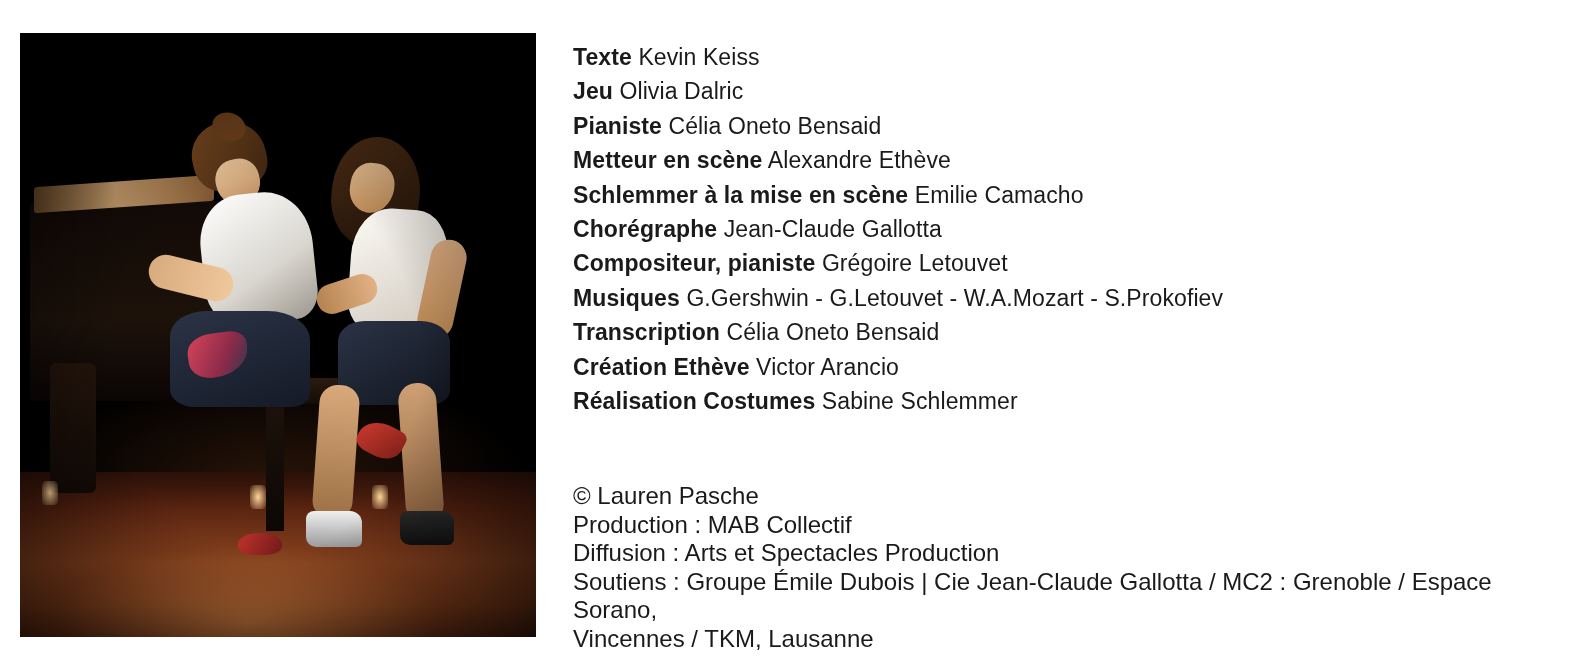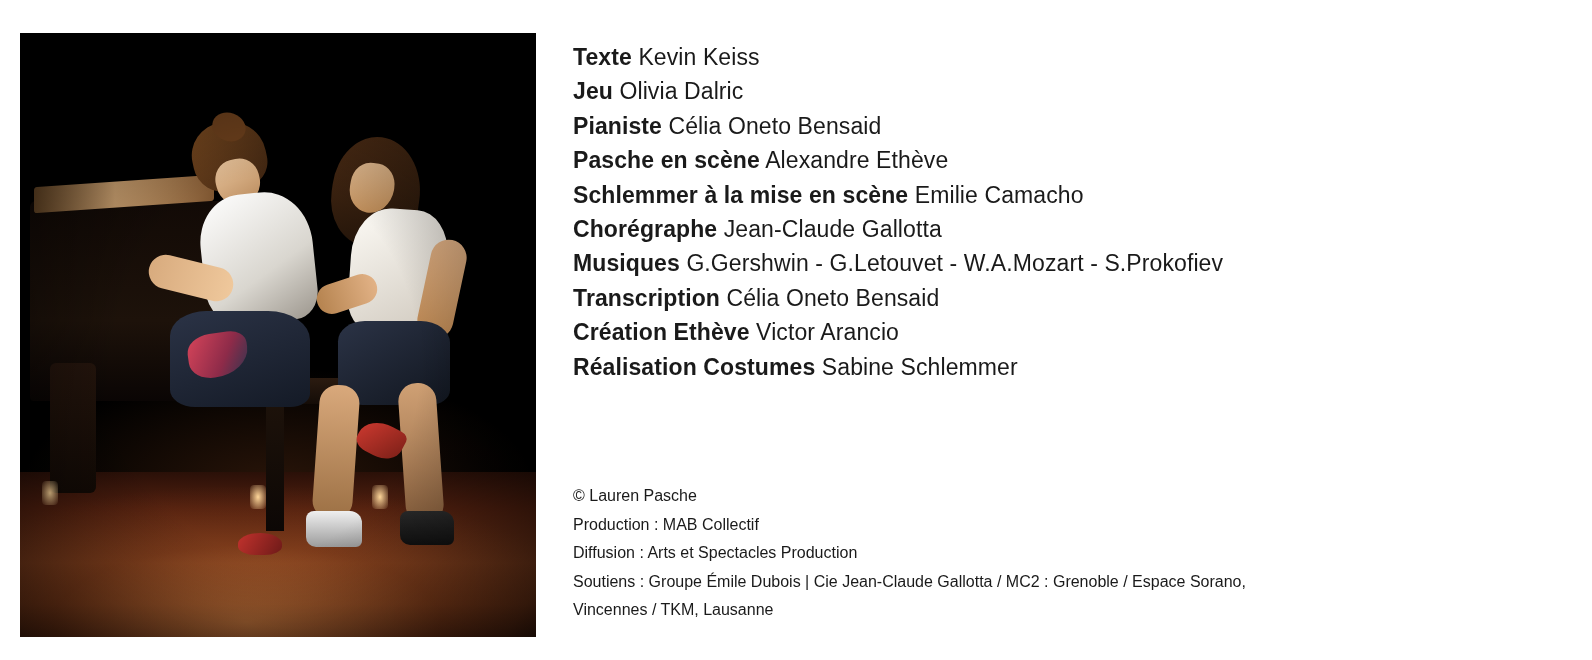--- a/index.html
+++ b/index.html
@@ -250,21 +250,21 @@
   .credit-line .role {
     font-weight: bold;
   }
   .notes {
     position: absolute;
     left: 573px;
     top: 482px;
     width: 960px;
   }
   .note-line {
-    font-size: 16px;
+    font-size: 24px;
     line-height: 28.6px;
     color: #1a1a1a;
   }
 </style>
 </head>
 <body>
 
 <div class="page">
 
   <div class="photo-wrap">
@@ -307,23 +307,24 @@
       <div class="lamp-c"></div>
 
       <div class="vignette"></div>
     </div>
   </div>
 
   <div class="credits">
     <div class="credit-line"><span class="role">Texte</span> <span>Kevin Keiss</span></div>
     <div class="credit-line"><span class="role">Jeu</span> <span>Olivia Dalric</span></div>
     <div class="credit-line"><span class="role">Pianiste</span> <span>Célia Oneto Bensaid</span></div>
-    <div class="credit-line"><span class="role">Pasche en scène</span> <span>Alexandre Ethève</span></div>
+    <div class="credit-line"><span class="role">Metteur en scène</span> <span>Alexandre Ethève</span></div>
     <div class="credit-line"><span class="role">Schlemmer à la mise en scène</span> <span>Emilie Camacho</span></div>
     <div class="credit-line"><span class="role">Chorégraphe</span> <span>Jean-Claude Gallotta</span></div>
+    <div class="credit-line"><span class="role">Compositeur, pianiste</span> <span>Grégoire Letouvet</span></div>
     <div class="credit-line"><span class="role">Musiques</span> <span>G.Gershwin - G.Letouvet - W.A.Mozart - S.Prokofiev</span></div>
     <div class="credit-line"><span class="role">Transcription</span> <span>Célia Oneto Bensaid</span></div>
     <div class="credit-line"><span class="role">Création Ethève</span> <span>Victor Arancio</span></div>
     <div class="credit-line"><span class="role">Réalisation Costumes</span> <span>Sabine Schlemmer</span></div>
   </div>
 
   <div class="notes">
     <div class="note-line">© Lauren Pasche</div>
     <div class="note-line">Production : MAB Collectif</div>
     <div class="note-line">Diffusion : Arts et Spectacles Production</div>

